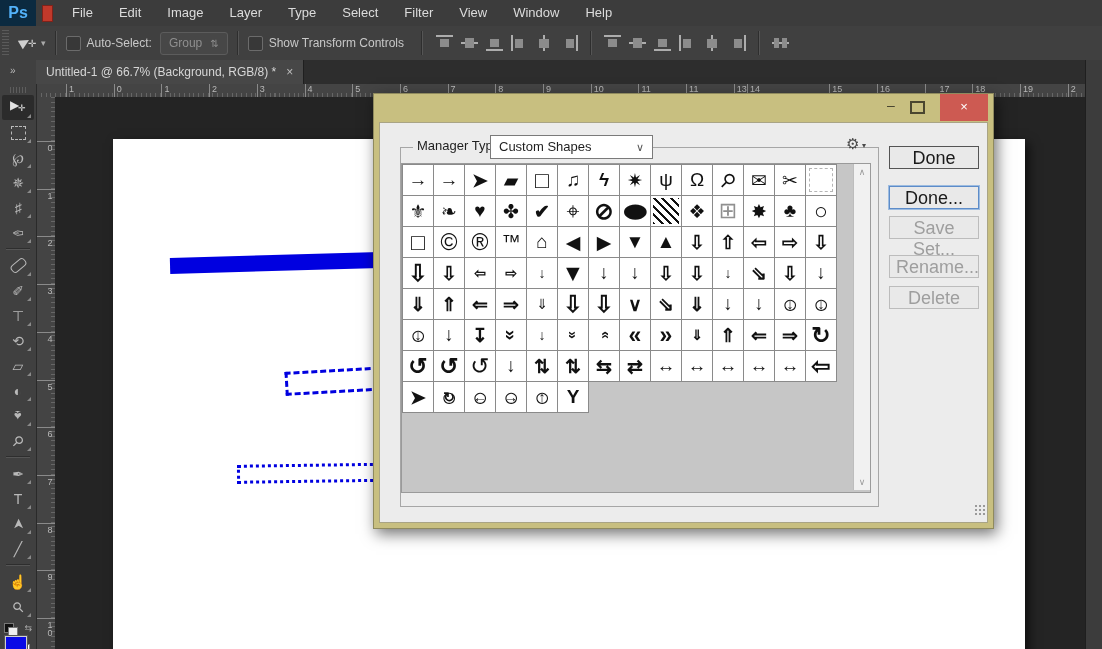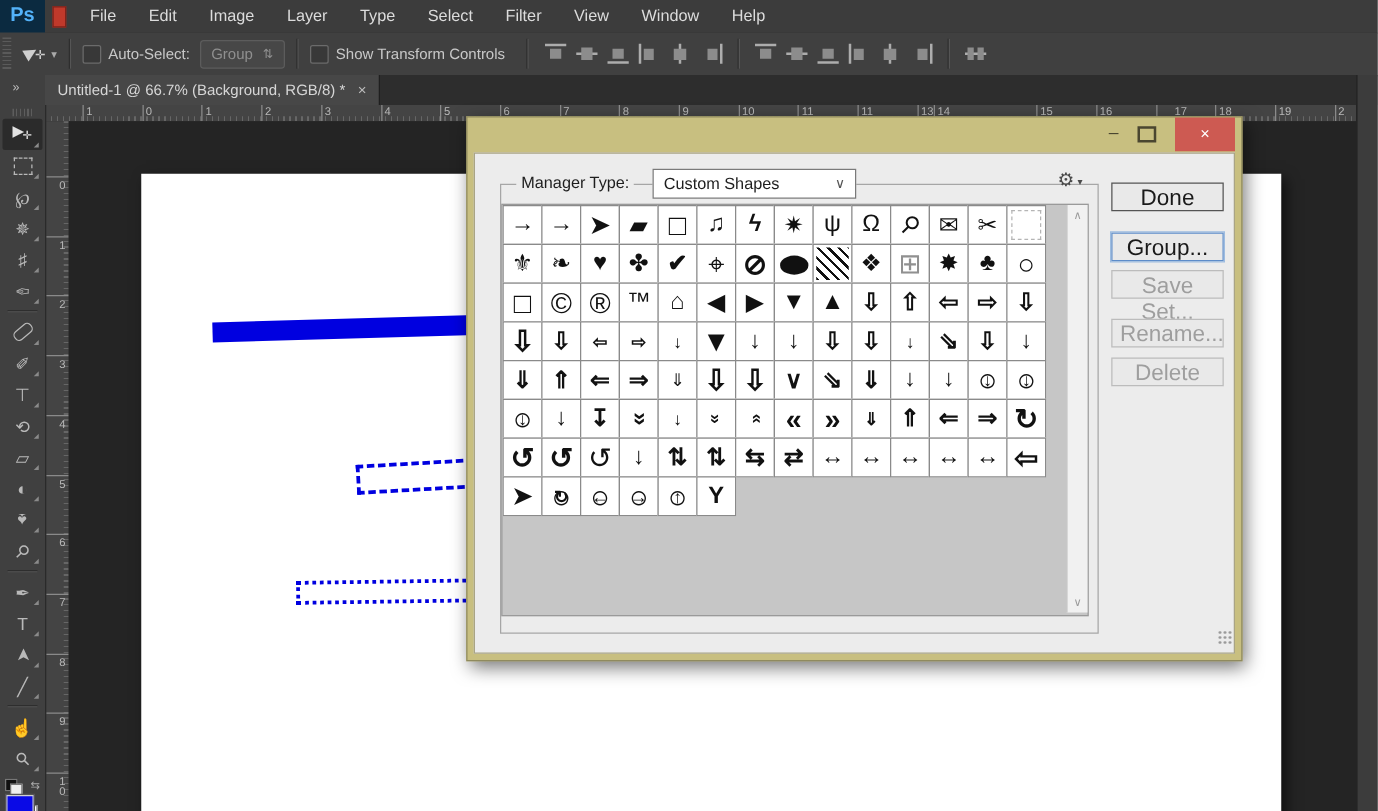--- a/index.html
+++ b/index.html
@@ -79,21 +79,21 @@
   
   .dialog{position:absolute;left:373px;top:93px;width:619px;height:434px;background:#c8bf80;border:1px solid #8f8a5e;box-shadow:3px 5px 14px rgba(0,0,0,.55);z-index:10;}
   .dlg-title{position:absolute;left:0;top:0;right:0;height:27px;color:#33311d;font-size:15px;text-align:center;line-height:27px;}
   .dlg-min{position:absolute;right:95px;top:6px;width:14px;height:14px;color:#4a4630;font-size:14px;line-height:10px;text-align:center;}
   .dlg-max{position:absolute;right:68px;top:7px;width:11px;height:9px;border:2px solid #4a4630;}
   .dlg-close{position:absolute;right:5px;top:0;width:48px;height:27px;background:#cd5a52;color:#fff;font-size:13px;text-align:center;line-height:26px;}
   .dlg-body{position:absolute;left:5px;top:28px;width:607px;height:399px;background:#ececec;border:1px solid #a9a485;}
   .groupbox{position:absolute;left:20px;top:24px;width:477px;height:358px;border:1px solid #a6a6a6;}
   .pt-row{position:absolute;left:0;top:10px;width:100%;height:26px;}
   .pt-label{position:absolute;left:33px;top:5px;font-size:13px;color:#1e1e1e;background:#ececec;padding:0 4px;}
-  .pt-select{position:absolute;left:110px;top:2px;width:153px;height:22px;background:#fff;border:1px solid #7a7a7a;font-size:13px;color:#1e1e1e;line-height:22px;padding-left:8px;margin-left:32px;}
+  .pt-select{position:absolute;left:110px;top:2px;width:153px;height:22px;background:#fff;border:1px solid #7a7a7a;font-size:13px;color:#1e1e1e;line-height:22px;padding-left:8px;}
   .pt-chev{position:absolute;right:8px;top:0;color:#555;font-size:11px;}
   .gear{position:absolute;left:466px;top:2px;color:#4a4a4a;font-size:15px;}
   .gear-caret{position:absolute;left:482px;top:8px;color:#4a4a4a;font-size:8px;}
   .shape-list{position:absolute;left:21px;top:40px;width:468px;height:328px;background:#c6c6c6;border:1px solid #9a9a9a;}
   .cells{position:absolute;left:0;top:0;width:451px;display:flex;flex-wrap:wrap;}
   .cell{width:30px;height:30px;background:#fff;border:1px solid #8a8a8a;margin:0 -1px -1px 0;display:flex;align-items:center;justify-content:center;position:relative;color:#111;overflow:hidden;}
   .cell .g{position:relative;z-index:2;}
   .g.lg{font-size:19px;} .g.md{font-size:14px;} .g.xl{font-size:23px;} .g.bold{font-weight:bold;}
   .g.r45{transform:rotate(45deg);} .g.r90{transform:rotate(90deg);} .g.r270{transform:rotate(-90deg);}
   .g.ovalx{font-size:15px;transform:scaleX(1.5);} .g.dim{color:#909090;font-size:22px;}
@@ -701,21 +701,21 @@
             <div class="cell">
               <span class="g lg bold">Y</span>
             </div>
           </div>
         <div class="sb">
           <span class="up">∧</span>
           <span class="dn">∨</span>
         </div>
       </div>
       <button class="dlg-btn on" style="top: 23px;">Done</button>
-        <button class="dlg-btn focus" style="top: 63px;">Group...</button>
+        <button class="dlg-btn focus" style="top: 63px;">Done...</button>
         <button class="dlg-btn off" style="top: 93px;">Save Set...</button>
         <button class="dlg-btn off" style="top: 132px;">Rename...</button>
         <button class="dlg-btn off" style="top: 163px;">Delete</button>
       <div class="grip"></div>
     </div>
   </div>
 
 </div>
 
 </body></html>

